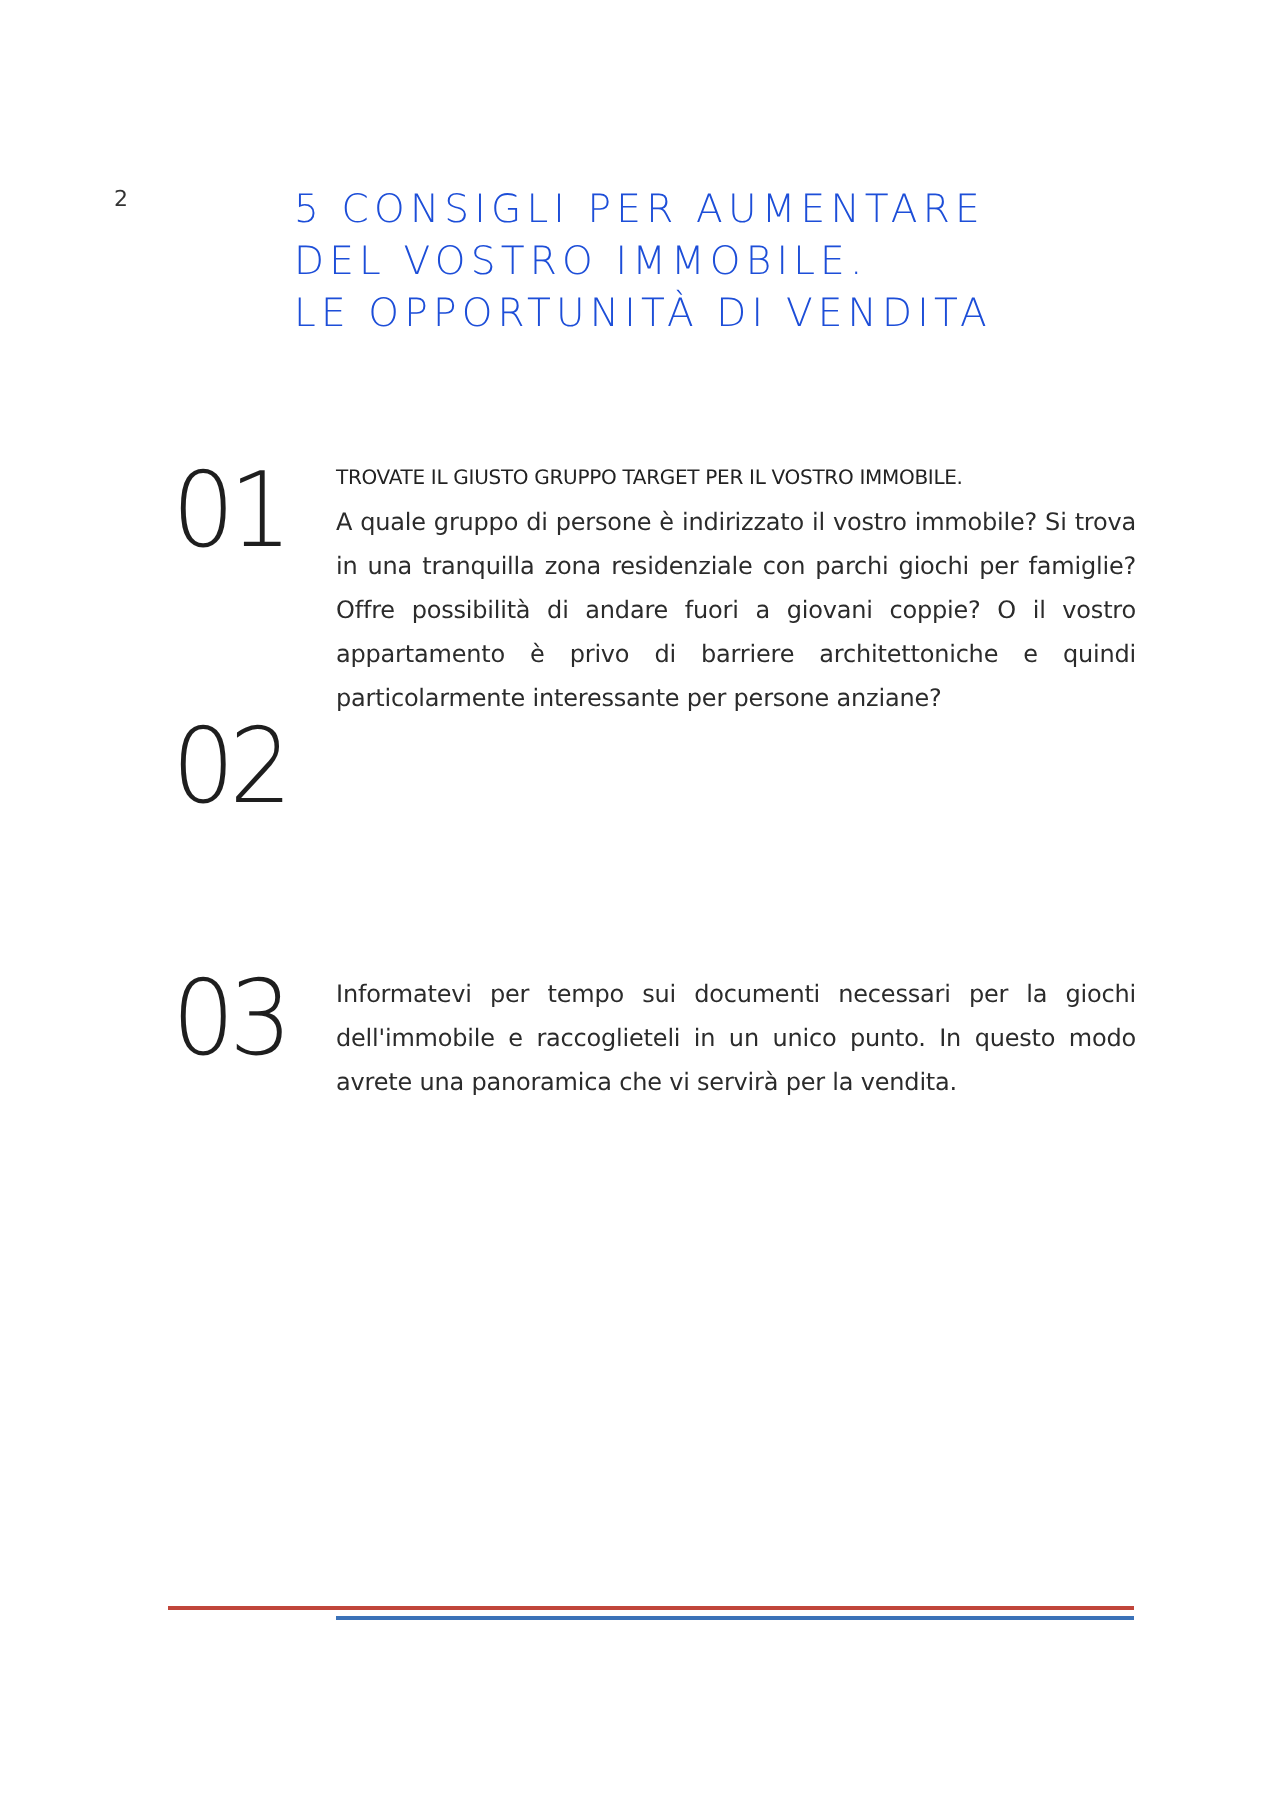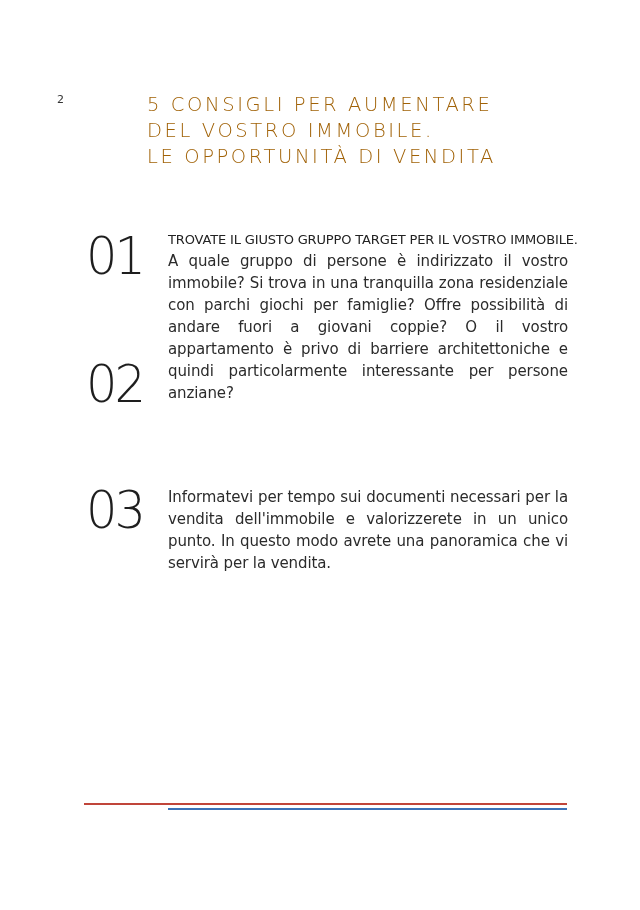--- a/index.html
+++ b/index.html
@@ -1,24 +1,24 @@
 <!DOCTYPE html>
 <html><head>
   <meta charset="utf-8">
   <style>
     html, body { margin: 0; padding: 0; background: #ffffff; }
     body { width: 640px; height: 910px; position: relative; overflow: hidden; font-family: "DejaVu Sans", sans-serif; color: #2a2a2a; }
     .page-number { position: absolute; left: 57px; top: 93px; font-size: 11px; color: #333; }
-    .title { position: absolute; left: 147px; top: 92px; margin: 0; font-weight: 300; font-size: 19.5px; letter-spacing: 2.6px; line-height: 26px; color: #a16207; text-transform: uppercase; font-family: "DejaVu Sans", sans-serif; }
+    .title { position: absolute; left: 147px; top: 92px; margin: 0; font-weight: 300; font-size: 19.5px; letter-spacing: 2.6px; line-height: 26px; color: #1d4ed8; text-transform: uppercase; font-family: "DejaVu Sans", sans-serif; }
     .title span { display: block; white-space: nowrap; }
     .tip { position: absolute; left: 0; width: 640px; }
     .tip-number { position: absolute; left: 86px; font-family: "DejaVu Sans", sans-serif; font-weight: 200; font-size: 52px; line-height: 52px; color: #1e1e1e; letter-spacing: -3px; transform: scaleX(0.95); transform-origin: left; }
     .tip-body { position: absolute; left: 168px; width: 400px; }
-    .tip-heading { font-size: 13px; line-height: 14px; color: #222; text-transform: uppercase; white-space: nowrap; letter-spacing: -0.15px; margin-bottom: 3px; }
-    .tip-text { font-size: 15px; line-height: 22px; color: #2b2b2b; text-align: justify; letter-spacing: -0.1px; }
+    .tip-heading { font-size: 10px; line-height: 14px; color: #222; text-transform: uppercase; white-space: nowrap; letter-spacing: -0.15px; margin-bottom: 3px; }
+    .tip-text { font-size: 12px; line-height: 22px; color: #2b2b2b; text-align: justify; letter-spacing: -0.1px; }
     .footer-rule-red { position: absolute; left: 84px; top: 803px; width: 483px; height: 2px; background: #c0453a; }
     .footer-rule-blue { position: absolute; left: 168px; top: 808px; width: 399px; height: 2px; background: #3b72b8; }
   </style>
 </head>
 <body>
 
 <div class="page-number">2</div>
 
 <h1 class="title">
   <span>5 CONSIGLI PER AUMENTARE</span>
@@ -36,18 +36,18 @@
 
 <section class="tip" style="top:352px;">
   <div class="tip-number" style="top:6px;">02</div>
   <div class="tip-body" style="top:7px;">
   </div>
 </section>
 
 <section class="tip" style="top:479px;">
   <div class="tip-number" style="top:5px;">03</div>
   <div class="tip-body" style="top:7px;">
-    <p class="tip-text" style="margin:0;">Informatevi per tempo sui documenti necessari per la vendita dell'immobile e valorizzerete in un unico punto. In questo modo avrete una panoramica che vi servirà per la vendita.</p>
+    <p class="tip-text" style="margin:0;">Informatevi per tempo sui documenti necessari per la giochi dell'immobile e raccoglieteli in un unico punto. In questo modo avrete una panoramica che vi servirà per la vendita.</p>
   </div>
 </section>
 
 <div class="footer-rule-red"></div>
 <div class="footer-rule-blue"></div>
 
 </body></html>

